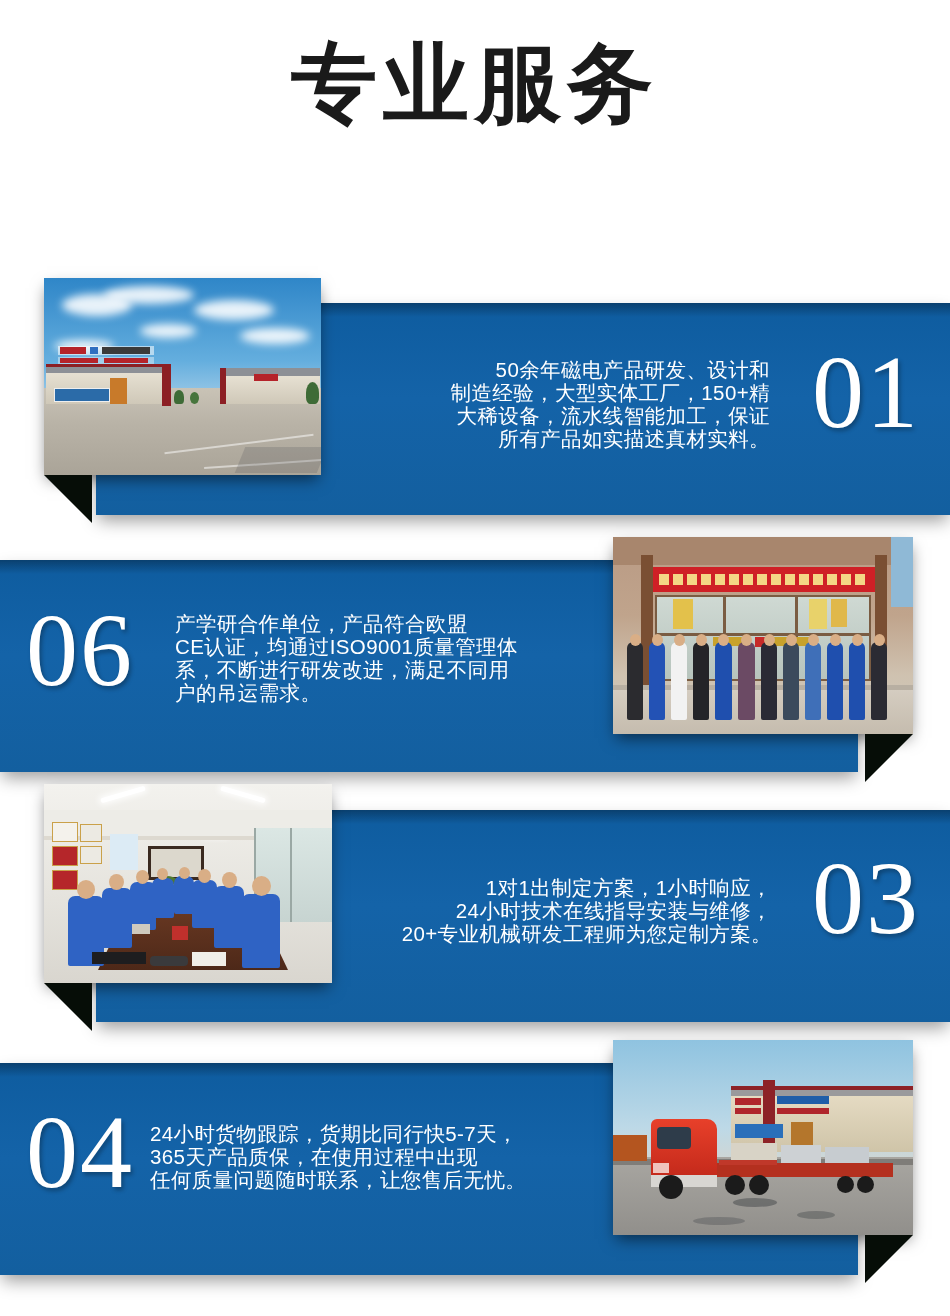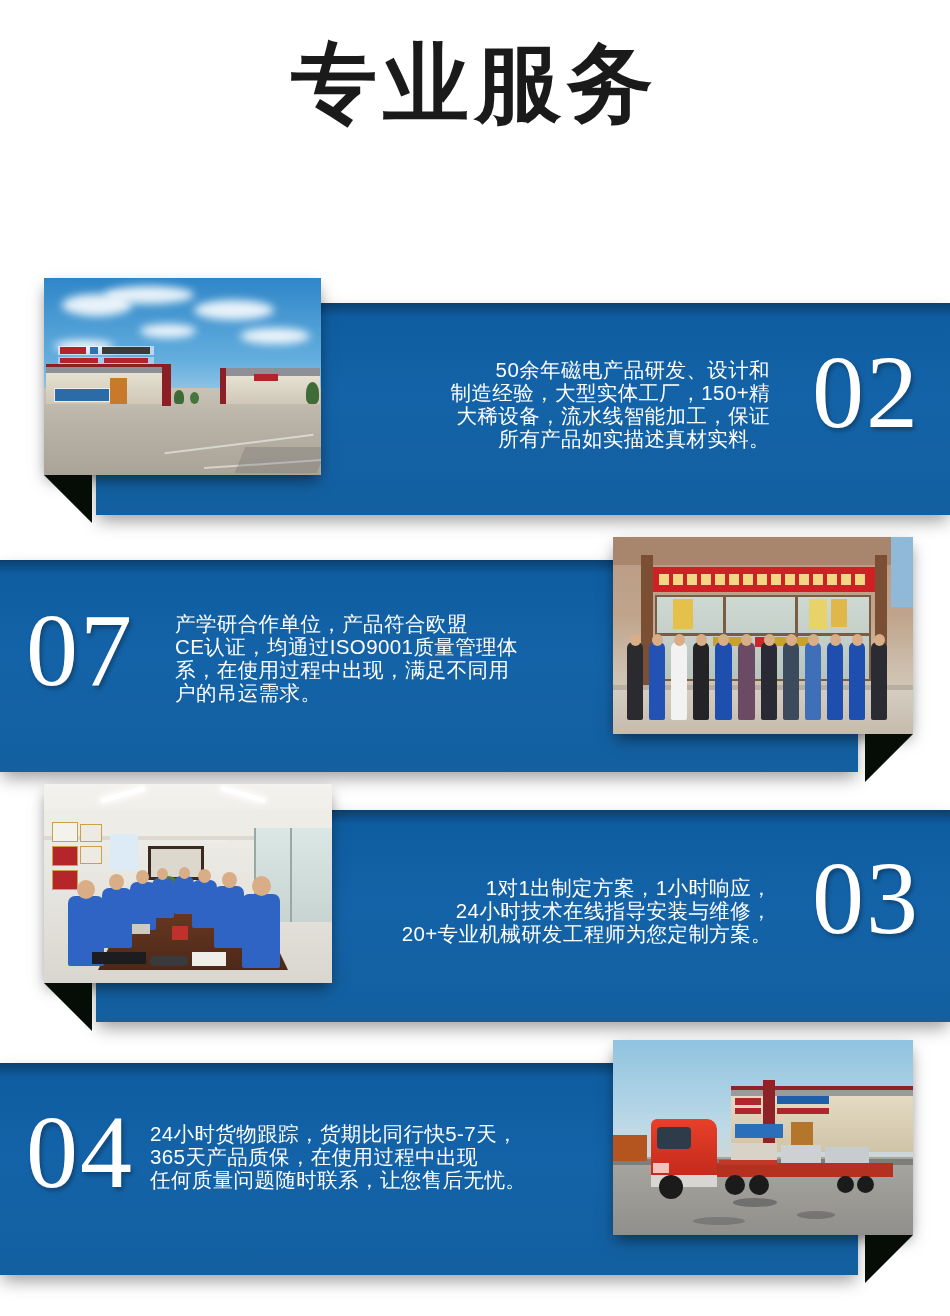--- a/index.html
+++ b/index.html
@@ -103,21 +103,21 @@
 
 <div class="page">
 
   <div class="header">
     <div class="main-title">专业服务</div>
   </div>
 
   <div class="card">
     <div class="panel" style="left:96px; top:303px; width:854px; height:212px;"></div>
 
-    <div class="num" style="left:812px; top:340px;">02</div>
+    <div class="num" style="left:812px; top:340px;">01</div>
 
     <div class="copy right" style="left:370px; top:358px; width:400px;">50余年磁电产品研发、设计和
 制造经验，大型实体工厂，150+精
 大稀设备，流水线智能加工，保证
 所有产品如实描述真材实料。</div>
 
     <div class="photo" style="left:44px; top:278px; width:277px; height:197px;">
       <div class="sc">
         <div class="sky-grad"></div>
         <div class="cloud" style="left:18px; top:16px; width:70px; height:22px;"></div>
@@ -158,25 +158,25 @@
         <div class="road-line" style="left:160px; bottom:10px; width:118px; transform:rotate(-4deg);"></div>
         <div style="position:absolute;left:196px;bottom:2px;width:82px;height:26px;background:rgba(90,90,95,.25);transform:skewX(-22deg);"></div>
       </div>
     </div>
     <div class="fold fold-left" style="left:44px; top:475px;"></div>
   </div>
 
   <div class="card">
     <div class="panel" style="left:0px; top:560px; width:858px; height:212px;"></div>
 
-    <div class="num" style="left:26px; top:598px;">07</div>
+    <div class="num" style="left:26px; top:598px;">06</div>
 
     <div class="copy left" style="left:175px; top:612px; width:400px;">产学研合作单位，产品符合欧盟
 CE认证，均通过ISO9001质量管理体
-系，在使用过程中出现，满足不同用
+系，不断进行研发改进，满足不同用
 户的吊运需求。</div>
 
     <div class="photo" style="left:613px; top:537px; width:300px; height:197px;">
       <div class="sc">
         <div class="fac-wall"></div>
         <div style="position:absolute;left:0;top:0;width:100%;height:28px;background:linear-gradient(180deg,#a4836c,#b79madd);background:#a8866d;"></div>
         <div style="position:absolute;right:0;top:0;width:22px;height:70px;background:#8fb9d6;"></div>
 
         <div class="banner" style="left:38px; top:30px; width:226px; height:25px;"></div>
         <div style="position:absolute;left:46px;top:37px;width:210px;height:11px;background:repeating-linear-gradient(90deg,#f6e08a 0 10px,transparent 10px 14px);opacity:.95;"></div>

